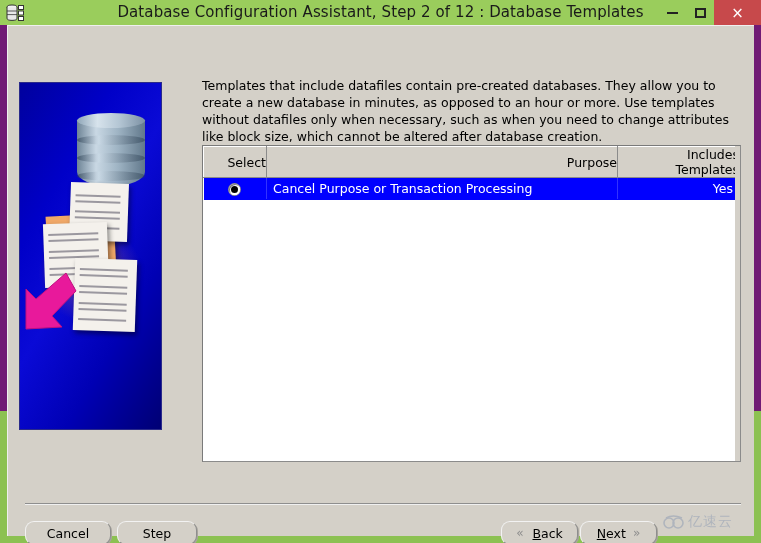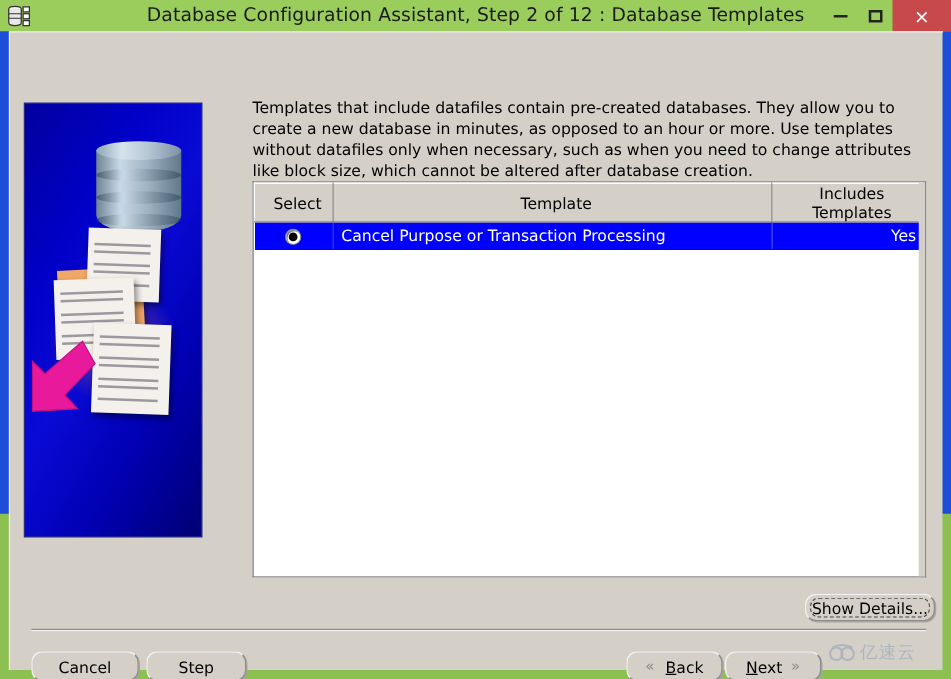--- a/index.html
+++ b/index.html
@@ -4,21 +4,21 @@
 <style>
   html,body{margin:0;padding:0;}
   body{
     width:761px;height:543px;overflow:hidden;
     background:#8cc152;
     font-family:"DejaVu Sans","Liberation Sans",sans-serif;
     -webkit-font-smoothing:none;
   }
   .window{
     position:absolute;left:0;top:0;width:761px;height:411px;
-    background:#1d4ed8;
+    background:#701a75;
   }
   
   .titlebar{
     position:absolute;left:0;top:0;width:761px;height:25px;
     background:#9acd5c;
   }
   .app-icon{
     position:absolute;left:6px;top:4px;width:19px;height:18px;
   }
   .title-text{
@@ -97,21 +97,21 @@
     border-top-color:#7a7a7a;border-left-color:#7a7a7a;
     box-sizing:border-box;
   }
   .grid{width:100%;border-collapse:collapse;table-layout:fixed;}
   .grid th{
     height:19px;
     background:#d4d0c8;
     border:1px solid #fff;
     border-right-color:#8b8b8b;border-bottom-color:#8b8b8b;
     font-size:12.5px;font-weight:normal;color:#000;
-    text-align:center;padding:0 0 0 6px;
+    text-align:right;padding:0 0 0 6px;
     box-sizing:border-box;
     margin-left:13px;
   }
   .grid td{
     height:22px;
     font-size:12.5px;color:#000;
     border-right:1px solid #c8c8c8;
     border-bottom:1px solid #c8c8c8;
     padding:0 6px;
     box-sizing:border-box;
@@ -261,41 +261,37 @@
     <div class="table-wrap">
       <table class="grid">
         <colgroup>
           <col class="col-select">
             <col>
             <col class="col-inc">
         </colgroup>
         <thead>
           <tr>
             <th>Select</th>
-            <th>Template</th>
+            <th>Purpose</th>
             <th>Includes Templates</th>
           </tr>
         </thead>
         <tbody>
           <tr class="selected">
             <td class="c-select">
               <span class="radio on"></span>
             </td>
             <td>Cancel Purpose or Transaction Processing</td>
             <td class="c-inc">Yes</td>
           </tr>
         </tbody>
       </table>
       <div class="table-scroll-strip"></div>
     </div>
 
-    <div class="btn btn-details">
-      <span class="focus"></span>
-      <span class="lbl">Show Details...</span>
-    </div>
 
     <div class="sep"></div>
     <div class="sep2"></div>
 
     <div class="btn btn-cancel">
       <span class="lbl">Cancel</span>
     </div>
     <div class="btn btn-help">
       <span class="lbl">Step</span>
     </div>

